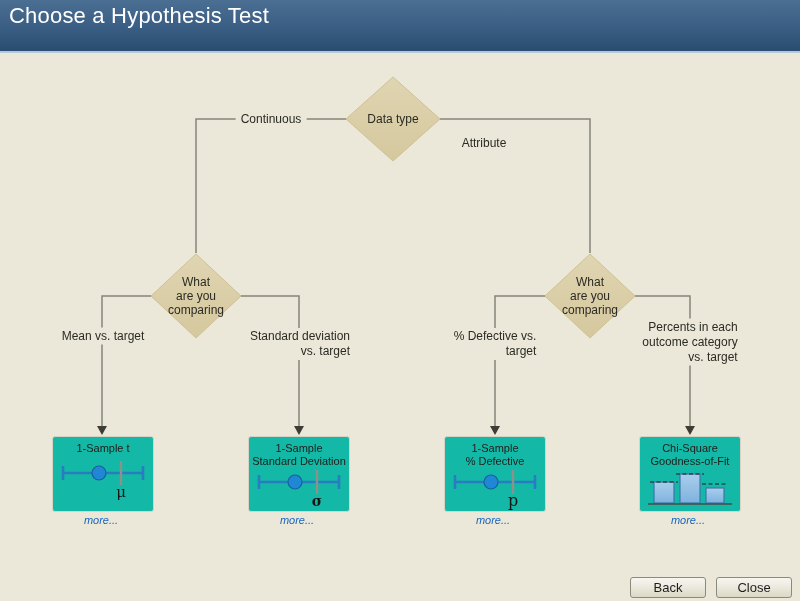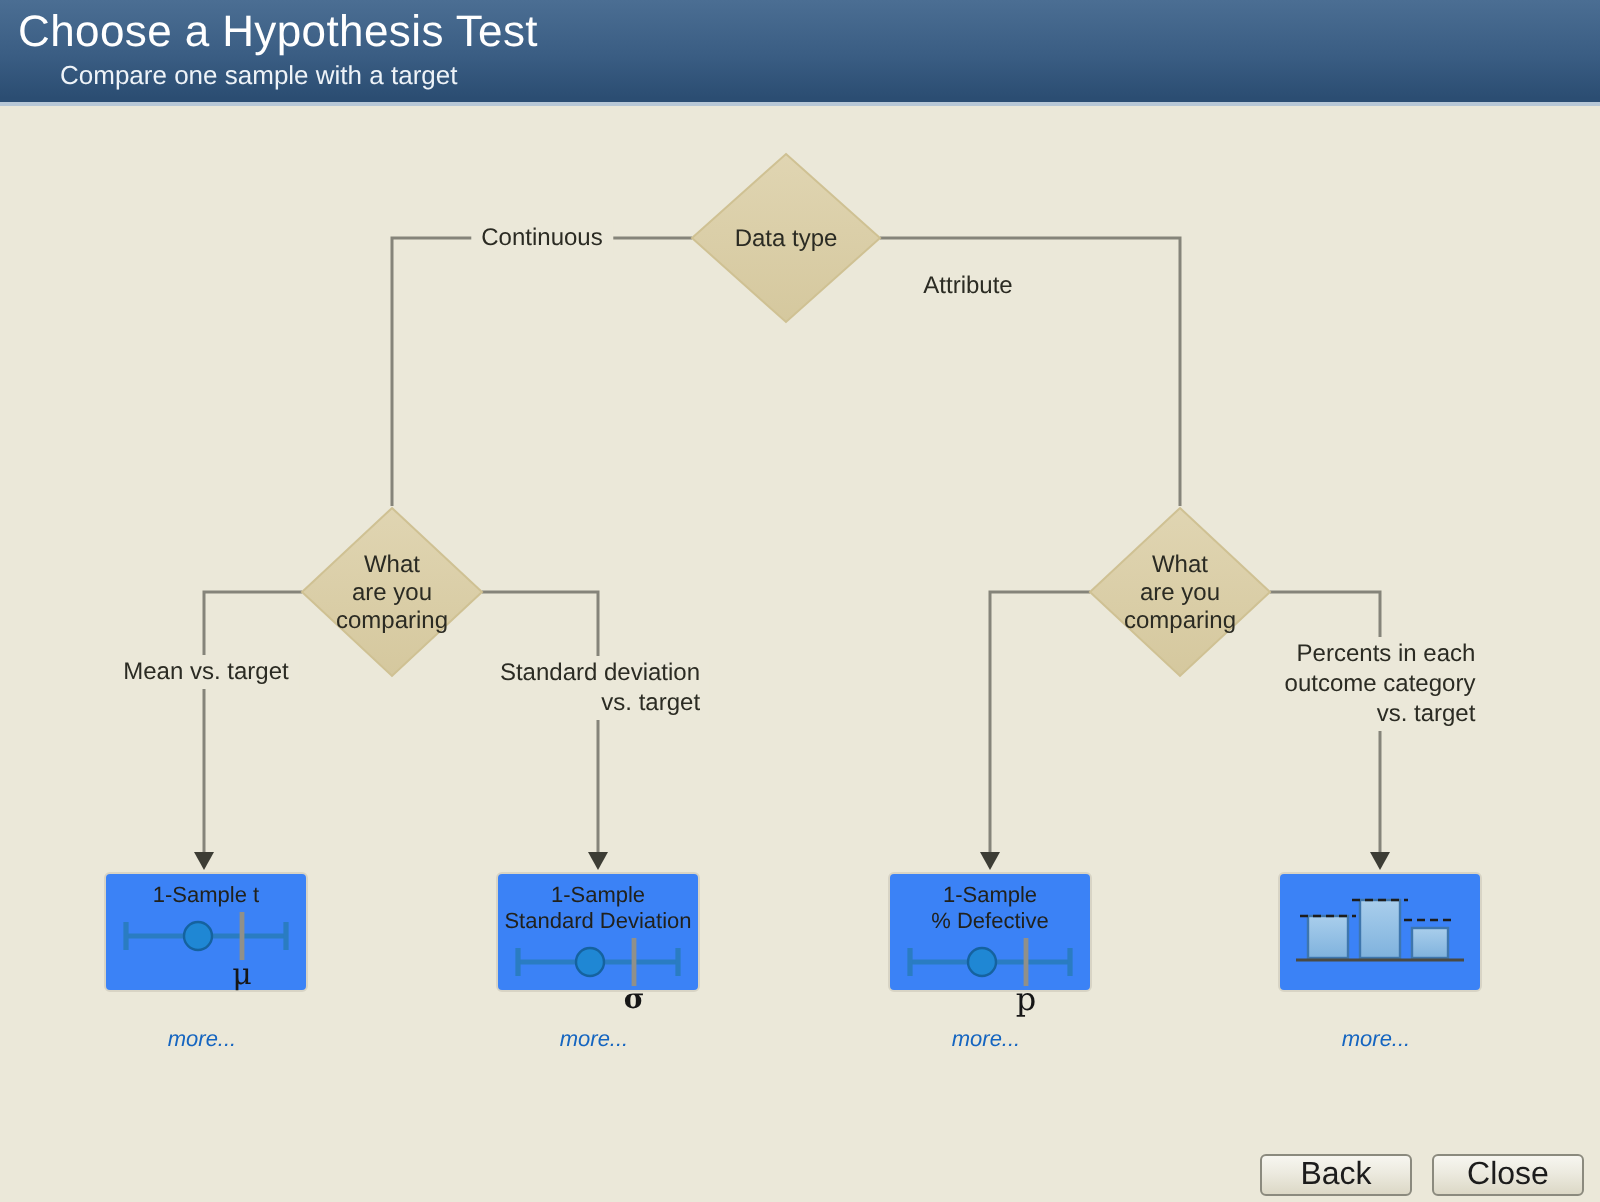--- a/index.html
+++ b/index.html
@@ -27,22 +27,22 @@
     text-align:right; white-space:pre-line; padding:1px 5px;
   }
   .diamond-text {
     position:absolute; transform:translate(-50%,-50%);
     background:transparent; color:#2b2b23; font-size:12px; line-height:14px;
     text-align:center; white-space:pre-line; padding:0;
   }
 
   
   .card {
-    position:absolute; top:436px; width:102px; height:60px;
-    background:#3b82f6; border:1px solid #d8d4c5; border-radius:3px;
+    position:absolute; top:436px; width:102px; height:76px;
+    background:#14b8a6; border:1px solid #d8d4c5; border-radius:3px;
     display:flex; flex-direction:column; align-items:center;
     cursor:pointer;
   }
   .card-title {
     font-size:11px; line-height:13px; text-align:center;
     color:#21211c; margin-top:5px; white-space:pre-line;
   }
   .nl-wrap { position:relative; width:88px; height:46px; margin:auto 0; }
   .sym {
     position:absolute; top:24px; left:62px; transform:translateX(-50%);
@@ -55,34 +55,33 @@
     font-size:11px; font-style:italic; color:#1565c0;
     padding-right:4px; cursor:pointer;
   }
 
   
   .btn {
     position:absolute; top:577px; width:76px; height:21px;
     background:linear-gradient(180deg,#f7f6f0 0%,#ecead f 45%,#dcd8c6 100%);
     background:linear-gradient(180deg,#f7f6f0 0%,#eceadf 45%,#dcd8c6 100%);
     border:1px solid #8b8a7e; border-radius:3px;
-    font-size:16px; color:#1c1c1c; text-align:center; line-height:19px;
+    font-size:13px; color:#1c1c1c; text-align:center; line-height:19px;
     cursor:pointer;
   }
   .btn-back  { left:630px; }
   .btn-close { left:716px; }
 </style>
 </head>
 <body>
 
 <div class="window">
 
   <div class="hdr">
     <div class="hdr-title">Choose a Hypothesis Test</div>
-    <div class="hdr-sub">Compare one sample with a target</div>
   </div>
 
   <svg class="tree" width="800" height="601" viewBox="0 0 800 601">
     <defs>
       <linearGradient id="gDiamond" x1="0" y1="0" x2="0" y2="1">
         <stop offset="0" stop-color="#e0d5b2"></stop>
         <stop offset="1" stop-color="#d5c89e"></stop>
       </linearGradient>
       <linearGradient id="gBar" x1="0" y1="0" x2="0" y2="1">
         <stop offset="0" stop-color="#a9ceec"></stop>
@@ -120,20 +119,22 @@
   <div class="diamond-text" style="left:590px; top:296px;">What
 are you
 comparing</div>
 
   <div class="tree-label" style="left:271px; top:119px;">Continuous</div>
   <div class="tree-label" style="left:484px; top:119px;margin-top:24px;">Attribute</div>
 
   <div class="tree-label" style="left:103px; top:336px;">Mean vs. target</div>
   <div class="tree-label" style="left:300px; top:344px;">Standard deviation
 vs. target</div>
+  <div class="tree-label" style="left:495px; top:344px;">% Defective vs.
+target</div>
   <div class="tree-label" style="left:690px; top:342px;">Percents in each
 outcome category
 vs. target</div>
 
   <div class="card" style="left:52px;">
     <div class="card-title">1-Sample t</div>
     <div class="nl-wrap">
       <svg width="88" height="26" viewBox="0 0 88 26">
         <line x1="4" y1="13" x2="84" y2="13" stroke="#2a7cc2" stroke-width="2.6"></line>
         <line x1="4" y1="6" x2="4" y2="20" stroke="#2a7cc2" stroke-width="2.6"></line>
@@ -172,20 +173,22 @@
         <line x1="84" y1="6" x2="84" y2="20" stroke="#2a7cc2" stroke-width="2.6"></line>
         <line x1="62" y1="1" x2="62" y2="25" stroke="#90908a" stroke-width="2.4"></line>
         <circle cx="40" cy="13" r="7" fill="#1f87d4" stroke="#15629f" stroke-width="1.2"></circle>
       </svg>
       <span class="sym" style="font-size:16px;">p</span>
     </div>
   </div>
   <div class="more-link" style="left:444px;">more...</div>
 
   <div class="card" style="left:639px;">
+    <div class="card-title">Chi-Square
+Goodness-of-Fit</div>
     <div class="chi-wrap">
       <svg width="88" height="42" viewBox="0 0 88 42">
         <rect x="8" y="14" width="20" height="21" fill="url(#gBar)" stroke="#3e76ad" stroke-width="1.2"></rect>
         <rect x="34" y="6" width="20" height="29" fill="url(#gBar)" stroke="#3e76ad" stroke-width="1.2"></rect>
         <rect x="60" y="20" width="18" height="15" fill="url(#gBar)" stroke="#3e76ad" stroke-width="1.2"></rect>
         <line x1="4" y1="14" x2="32" y2="14" stroke="#1d1d1d" stroke-width="1.2" stroke-dasharray="4 2.5"></line>
         <line x1="30" y1="6" x2="58" y2="6" stroke="#1d1d1d" stroke-width="1.2" stroke-dasharray="4 2.5"></line>
         <line x1="56" y1="16" x2="82" y2="16" stroke="#1d1d1d" stroke-width="1.2" stroke-dasharray="4 2.5"></line>
         <line x1="2" y1="36" x2="86" y2="36" stroke="#4a4a42" stroke-width="1.6"></line>
       </svg>

